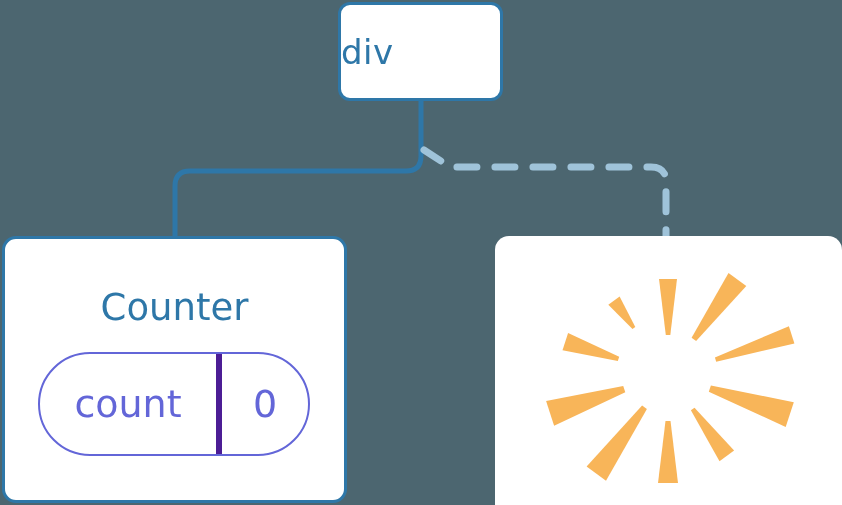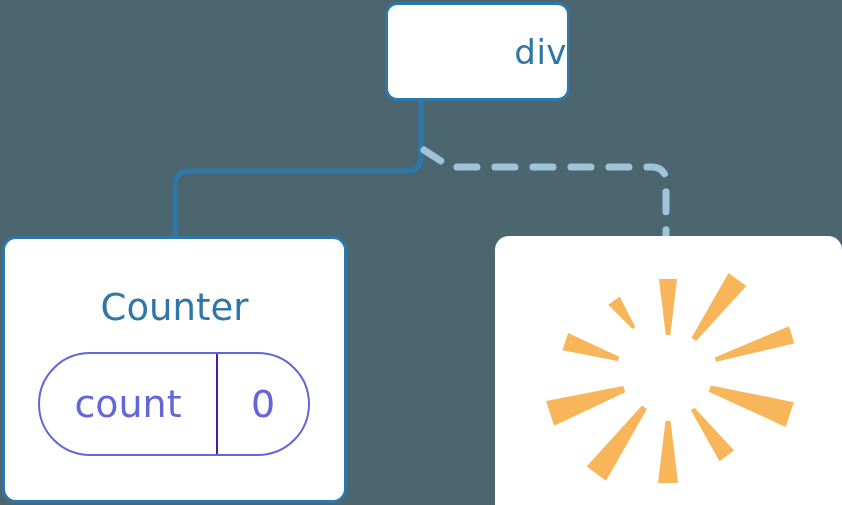--- a/index.html
+++ b/index.html
@@ -28,28 +28,27 @@
   }
   
   .card {
     position: absolute;
     background: #ffffff;
     box-sizing: border-box;
   }
   #div-node {
     left: 338px;
     top: 2px;
-    width: 185px;
+    width: 165px;
     height: 99px;
     border: 3px solid #2e77a8;
     border-radius: 12px;
     display: flex;
     align-items: center;
-    justify-content: flex-end;
-    margin-left: 47px;
+    justify-content: flex-start;
   }
   .node-title {
     color: #2e77a8;
     font-size: 34px;
     line-height: 1;
     letter-spacing: 0.5px;
   }
   #counter-node {
     left: 2px;
     top: 236px;
@@ -83,21 +82,21 @@
     box-sizing: border-box;
     background: #ffffff;
     display: flex;
     align-items: stretch;
   }
   #state-pill .pill-key {
     flex: 0 0 176px;
     display: flex;
     align-items: center;
     justify-content: center;
-    border-right: 2px solid #4c1d95;
+    border-right: 6px solid #4c1d95;
     color: #6366d8;
     font-size: 38px;
     line-height: 1;
   }
   #state-pill .pill-value {
     flex: 1 1 auto;
     display: flex;
     align-items: center;
     justify-content: center;
     color: #6366d8;

